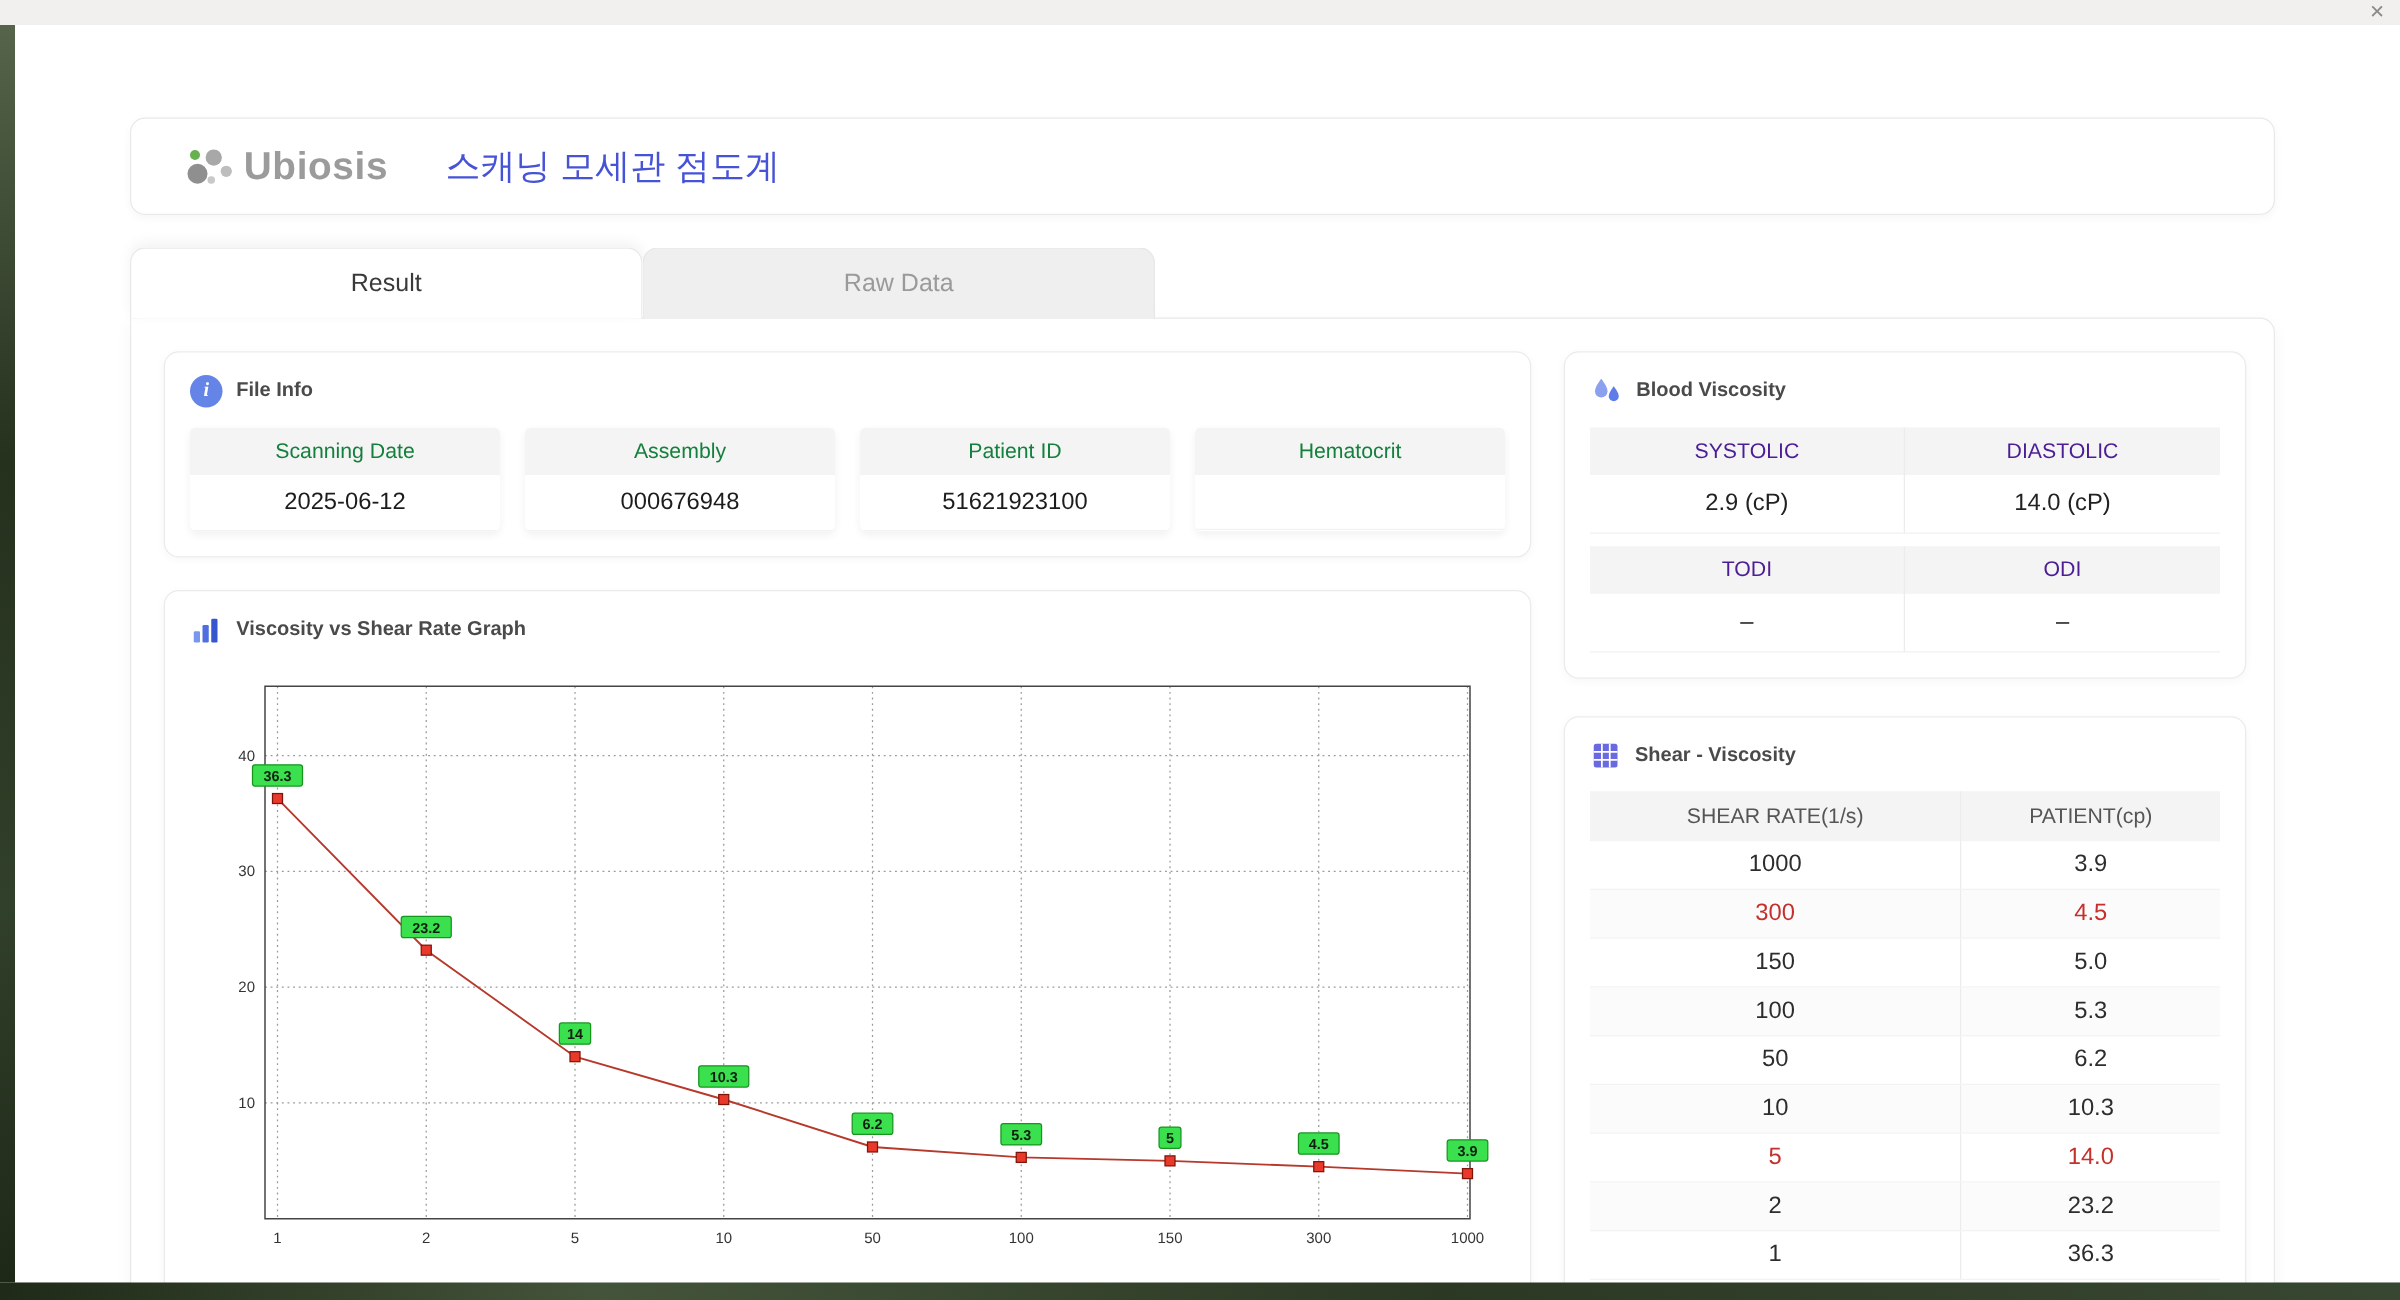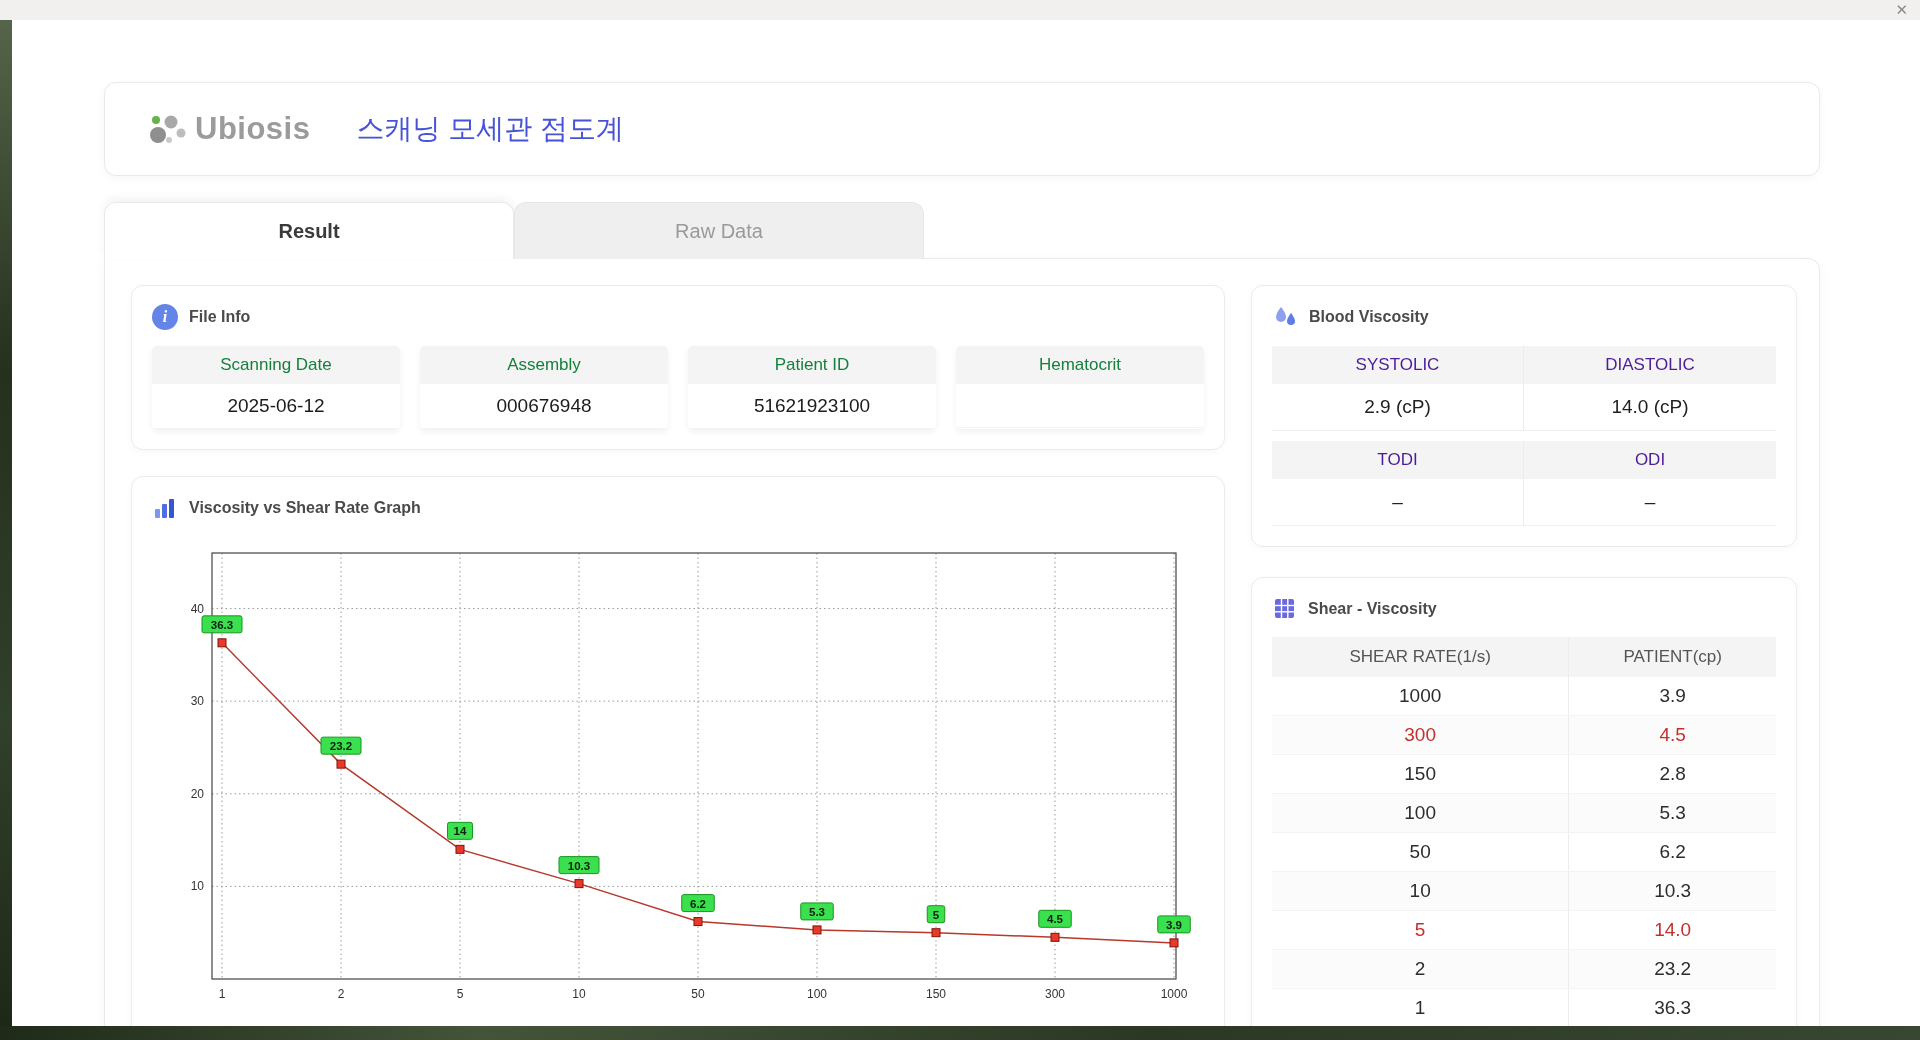--- a/index.html
+++ b/index.html
@@ -14,37 +14,38 @@
   .left-strip { position: absolute; top: 20px; left: 0; width: 12px; height: 1006px; z-index: 4;
     background: linear-gradient(180deg, #55644a 0%, #25301d 35%, #31402a 70%, #1e2817 100%); }
   .bottom-strip { position: absolute; left: 0; bottom: 0; width: 1920px; height: 14px; z-index: 4;
     background: linear-gradient(90deg, #1f2a18 0%, #44543a 25%, #2b3824 60%, #384732 100%); }
   .window { position: absolute; top: 20px; left: 12px; width: 1908px; height: 1006px; background: #ffffff; z-index: 3; }
 
   .container { padding: 62px 100px 0 92px; }
 
   
   .header-card {
-    height: 94px; border: 1px solid #e9e9e9; border-radius: 12px;
+    height: 78px; border: 1px solid #e9e9e9; border-radius: 12px;
     box-shadow: 0 2px 8px rgba(0,0,0,0.04);
     display: flex; align-items: center; padding: 0 40px; gap: 46px;
     background: #fff;
+    margin-top: 12px;
   }
   .logo { display: flex; align-items: center; gap: 6px; }
   .logo-text { font-size: 31px; font-weight: bold; color: #9b9b9b; letter-spacing: 0.5px; }
   .app-title { font-size: 28px; font-weight: normal; color: #4753d6; }
 
   
   .tabs { display: flex; margin-top: 26px; position: relative; z-index: 2; }
   .tab {
     width: 410px; height: 57px; display: flex; align-items: center; justify-content: center;
     font-size: 20px; border-radius: 12px 12px 0 0; cursor: pointer;
   }
   .tab.active {
-    background: #fff; color: #3a3a3a; font-weight: bold;
+    background: #fff; color: #3a3a3a; font-weight: normal;
     border: 1px solid #e9e9e9; border-bottom: none;
     box-shadow: 0 -4px 10px rgba(0,0,0,0.05);
   }
   .tab.inactive {
     background: #efefef; color: #9a9a9a;
     border: 1px solid #e7e7e7; border-bottom: none;
   }
 
   
   .panel {
@@ -288,21 +289,21 @@
                 <tr>
                   <td class="col-divider">1000</td>
                   <td>3.9</td>
                 </tr>
                 <tr class="hl">
                   <td class="col-divider">300</td>
                   <td>4.5</td>
                 </tr>
                 <tr>
                   <td class="col-divider">150</td>
-                  <td>2.8</td>
+                  <td>5.0</td>
                 </tr>
                 <tr>
                   <td class="col-divider">100</td>
                   <td>5.3</td>
                 </tr>
                 <tr>
                   <td class="col-divider">50</td>
                   <td>6.2</td>
                 </tr>
                 <tr>

